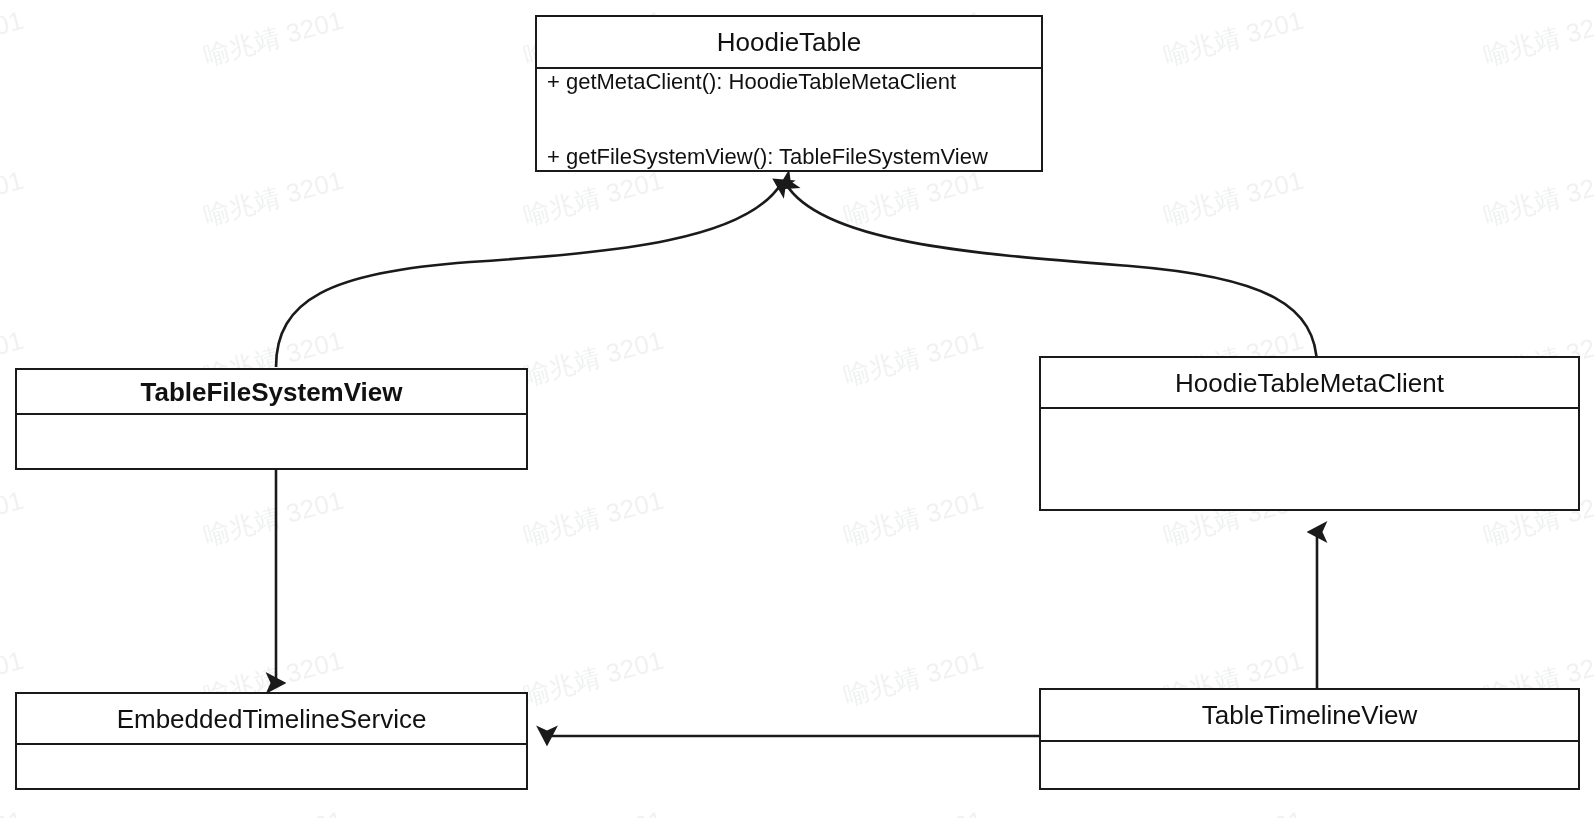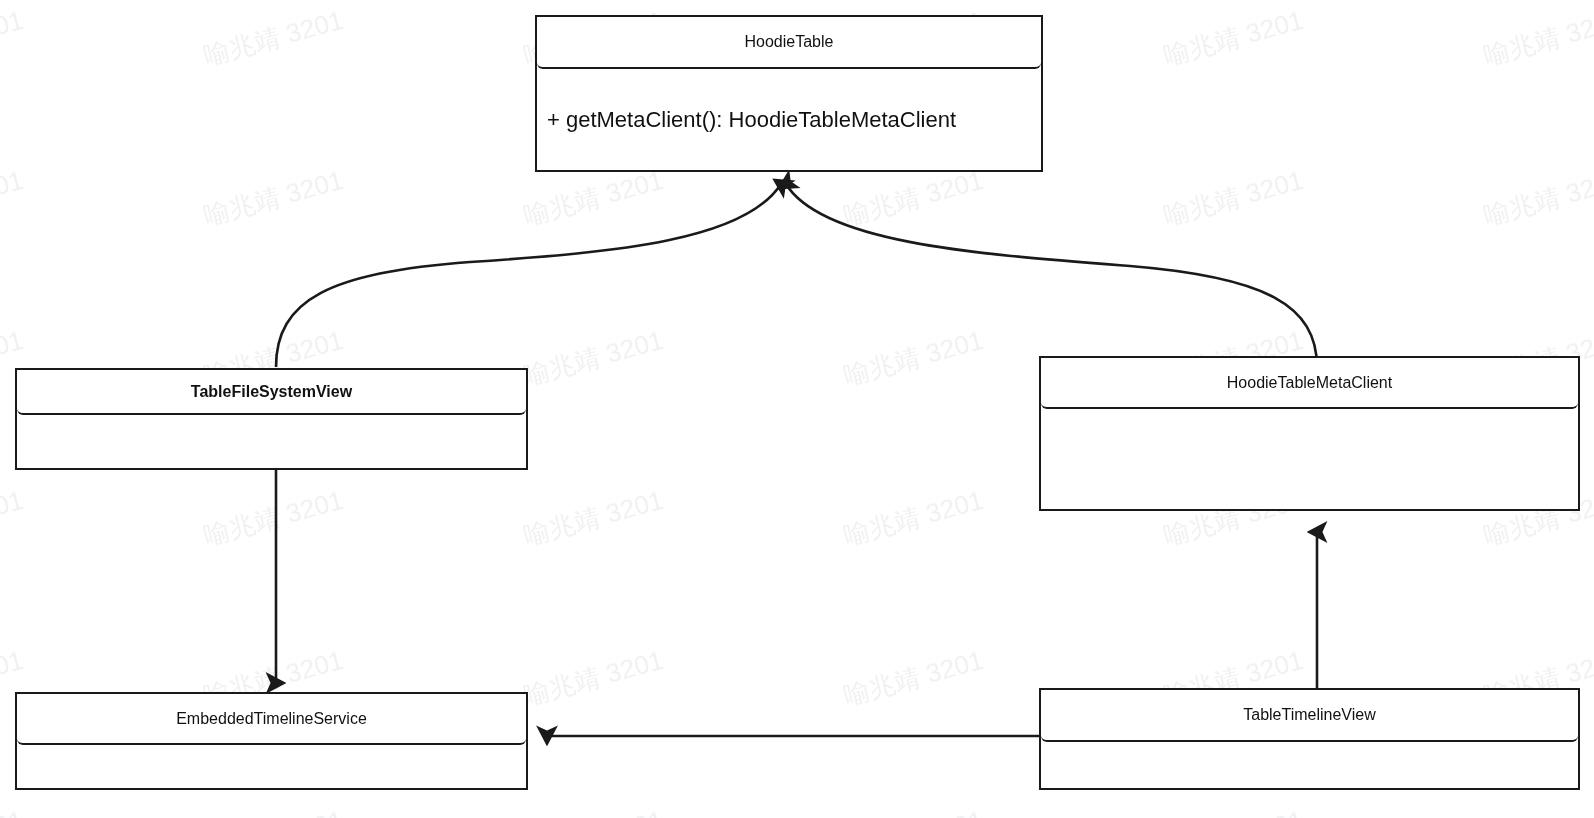--- a/index.html
+++ b/index.html
@@ -49,28 +49,27 @@
   .uml-class {
     position: absolute;
     box-sizing: border-box;
     background: #ffffff;
     border: 2px solid #1a1a1a;
     z-index: 2;
   }
   .uml-class-name {
     box-sizing: border-box;
     text-align: center;
-    font-size: 16px;
+    font-size: 26px;
     color: #111111;
     line-height: 1;
     display: flex;
     align-items: center;
     justify-content: center;
     border-bottom: 2px solid #1a1a1a;
-    border-radius: 6px;
   }
   .uml-members {
     box-sizing: border-box;
     display: flex;
     flex-direction: column;
     justify-content: center;
     padding: 0 10px;
     gap: 48px;
   }
   .uml-member {
@@ -142,20 +141,21 @@
     <path d="M 1317 688 L 1317 532" fill="none" stroke="#1a1a1a" stroke-width="2.6" marker-end="url(#arrow-up)"></path>
 
     <path d="M 1317 736 L 1317 736 L 547 736" fill="none" stroke="#1a1a1a" stroke-width="2.6" marker-end="url(#arrow-up)"></path>
   </svg>
 
   <div id="class-layer">
       <div class="uml-class" style="left: 535px; top: 15px; width: 508px; height: 157px; border-color: rgb(26, 26, 26);">
         <div class="uml-class-name" style="height: 52px; border-bottom-color: rgb(26, 26, 26);">HoodieTable</div>
         <div class="uml-members" style="height: 101px; justify-content: space-around;">
           <div class="uml-member">+ getMetaClient(): HoodieTableMetaClient</div>
+          <div class="uml-member">+ getFileSystemView(): TableFileSystemView</div>
         </div>
       </div>
       <div class="uml-class" style="left: 15px; top: 368px; width: 513px; height: 102px; border-color: rgb(26, 26, 26);">
         <div class="uml-class-name" style="height: 45px; border-bottom-color: rgb(26, 26, 26); font-weight: bold;">TableFileSystemView</div>
         <div class="uml-members empty" style="height: 46px;"></div>
       </div>
       <div class="uml-class" style="left: 1039px; top: 356px; width: 541px; height: 155px; border-color: rgb(26, 26, 26);">
         <div class="uml-class-name" style="height: 51px; border-bottom-color: rgb(26, 26, 26);">HoodieTableMetaClient</div>
       </div>
       <div class="uml-class" style="left: 15px; top: 692px; width: 513px; height: 98px; border-color: rgb(26, 26, 26);">

